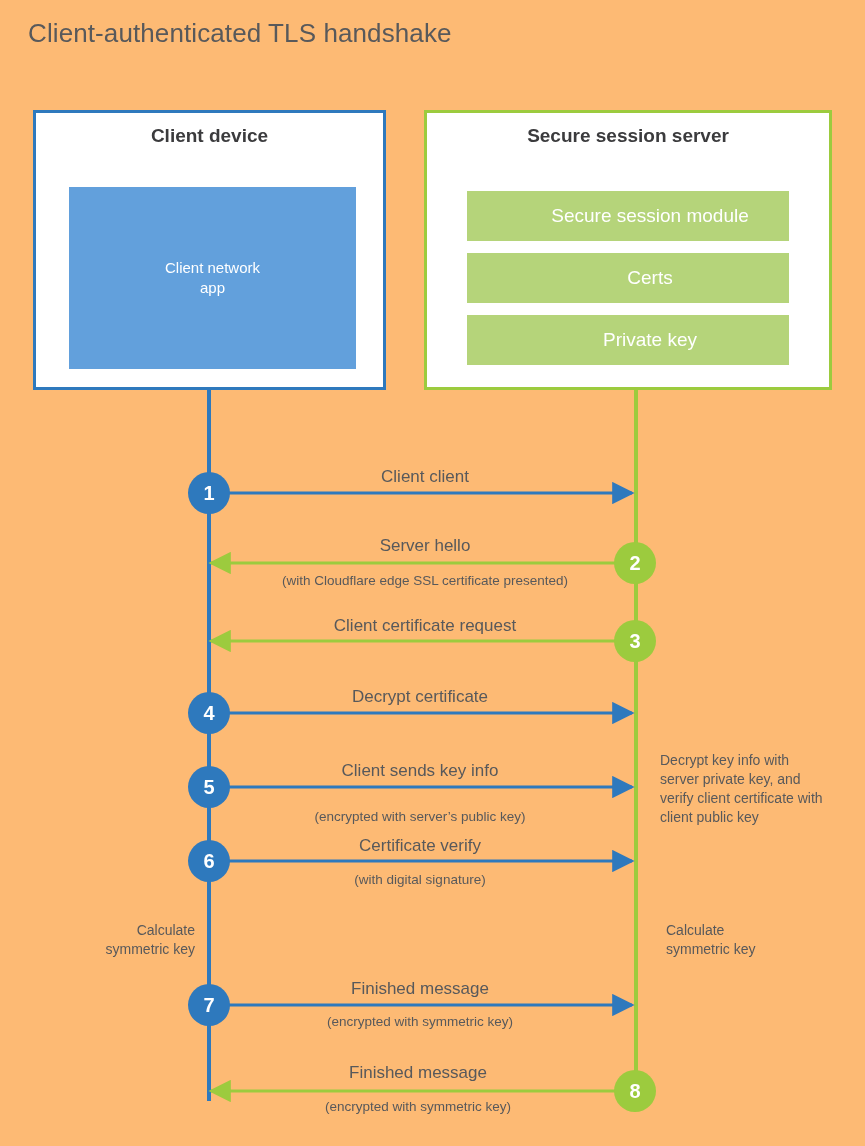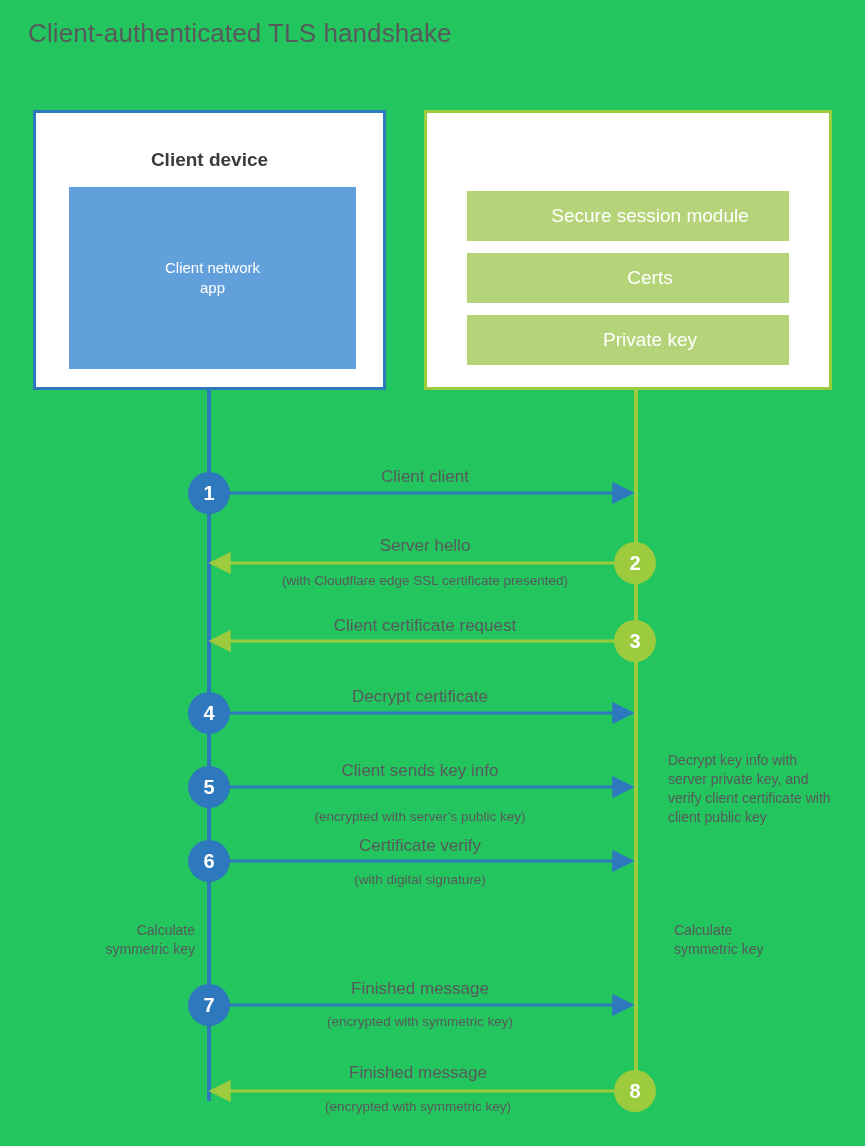--- a/index.html
+++ b/index.html
@@ -8,21 +8,21 @@
     background: #ffffff;
   }
   body {
     font-family: "Liberation Sans", sans-serif;
     -webkit-font-smoothing: antialiased;
   }
   #stage {
     position: relative;
     width: 865px;
     height: 1146px;
-    background: #22c55e;
+    background: #fdba74;
     overflow: hidden;
   }
 
   
   #page-title {
     position: absolute;
     left: 28px;
     top: 18px;
     font-size: 26px;
     font-weight: 400;
@@ -49,21 +49,21 @@
     top: 110px;
     width: 408px;
     height: 280px;
     border: 3px solid #9ccb3e;
   }
   .party-title {
     text-align: center;
     font-size: 19px;
     font-weight: bold;
     color: #3b3b3d;
-    margin-top: 36px;
+    margin-top: 12px;
   }
 
   
   #client-app {
     position: absolute;
     left: 33px;
     top: 74px;
     width: 287px;
     height: 182px;
     background: #62a0dc;
@@ -145,37 +145,38 @@
   .step.green { background: #9ccb3e; }
 
   
   .side-note {
     position: absolute;
     font-size: 14px;
     color: #58595b;
     line-height: 1.35;
   }
   .side-note.right-align { text-align: right; }
-  .side-note.left-align  { text-align: left; margin-left: 8px; }
+  .side-note.left-align  { text-align: left; }
 </style>
 </head>
 <body>
 
 <div id="stage">
 
   <div id="page-title">Client-authenticated TLS handshake</div>
 
   <div class="party-box" id="client-box">
     <div class="party-title">Client device</div>
     <div id="client-app">
       <span>Client network<br>app</span>
     </div>
   </div>
 
   <div class="party-box" id="server-box">
+    <div class="party-title">Secure session server</div>
     <div id="server-bars">
       <div class="server-bar">
         <span>Secure session module</span>
       </div>
       <div class="server-bar">
         <span>Certs</span>
       </div>
       <div class="server-bar">
         <span>Private key</span>
       </div>

